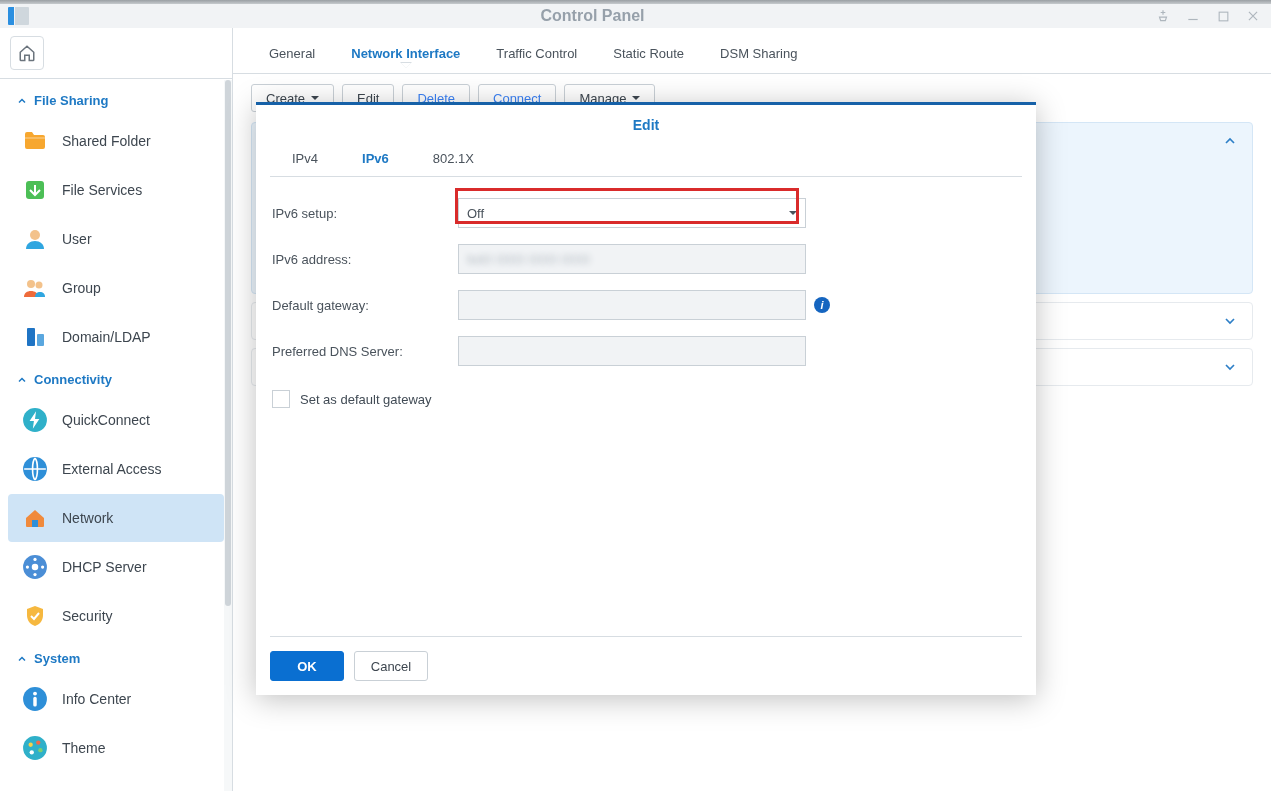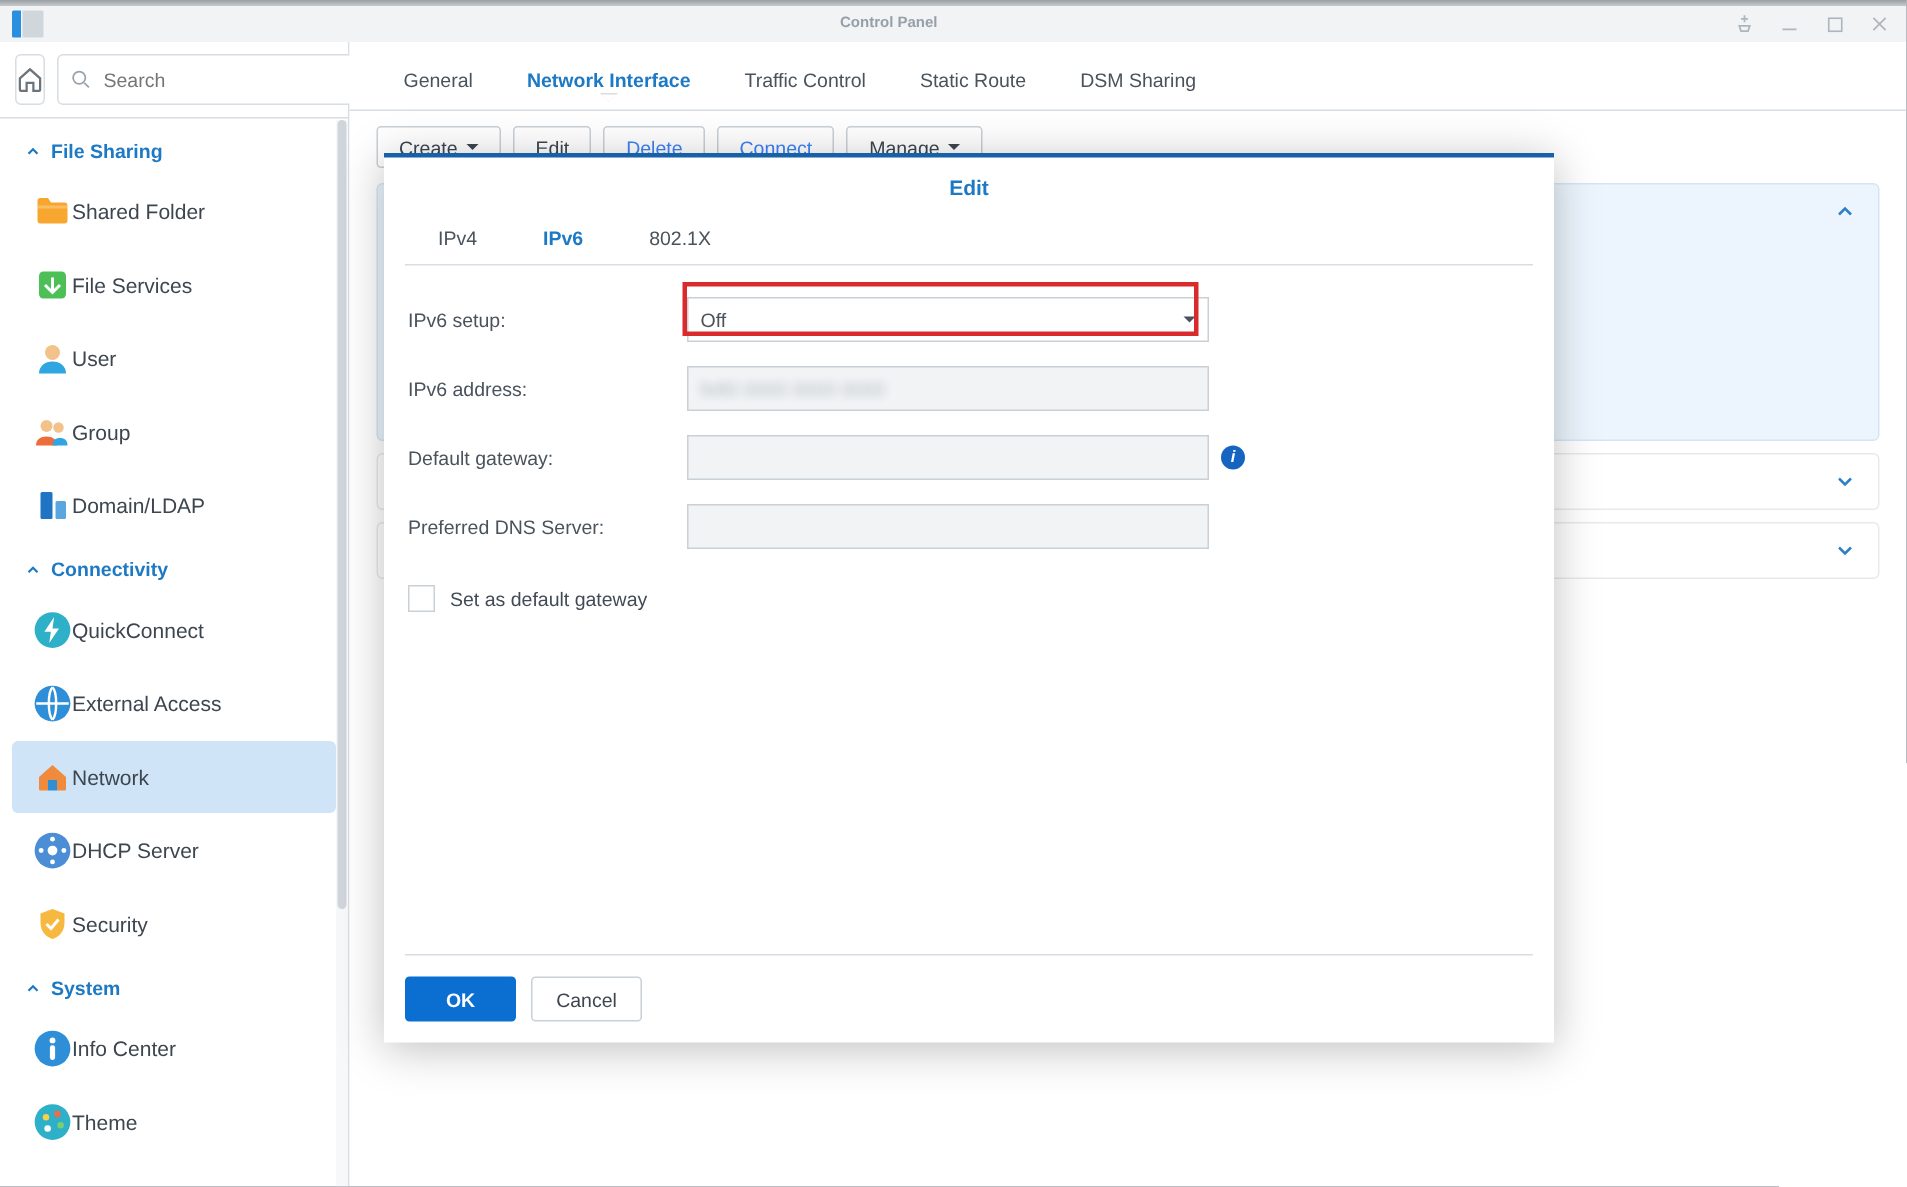--- a/index.html
+++ b/index.html
@@ -20,35 +20,35 @@
     font-size:13px;
     color:var(--text);
   }
   body{margin:0;background:#3b3f44;overflow:hidden}
   .window{position:relative;width:1271px;height:791px;background:var(--bg);overflow:hidden}
   .top-stripe{height:4px;background:linear-gradient(#9a9fa3,#c6cacd)}
   .titlebar{height:24px;background:#f1f3f5;display:flex;align-items:center}
   .win-icon{width:22px;height:18px;margin-left:8px;display:flex}
   .win-icon .l{width:6px;background:#2b8fe0;border-radius:1px 0 0 1px}
   .win-icon .r{width:14px;margin-left:1px;background:#cfd7dd;border-radius:0 1px 1px 0}
-  .win-title{flex:1;text-align:center;font-size:10px;font-weight:600;color:#96a0aa;line-height:24px}
+  .win-title{flex:1;text-align:center;font-size:16px;font-weight:600;color:#96a0aa;line-height:24px}
   .win-ctrls{display:flex;align-items:center;padding-right:10px;gap:14px}
   .win-ctrls span{width:16px;height:16px;display:flex;align-items:center;justify-content:center;color:#aeb6bd;font-size:15px;cursor:pointer}
   .body{position:absolute;top:28px;left:0;right:0;bottom:0;display:flex}
   
   .sidebar{width:232px;background:var(--side-bg);border-right:1px solid var(--border);display:flex;flex-direction:column;position:relative}
   .sidebar-top{display:flex;gap:8px;padding:8px 8px 8px 10px;border-bottom:1px solid var(--border)}
   .home-btn{width:32px;height:32px;border:1px solid var(--border);border-radius:4px;display:flex;align-items:center;justify-content:center;color:#6b747d;background:#fff}
   .searchbox{flex:1;height:32px;border:1px solid var(--border);border-radius:4px;display:flex;align-items:center;padding:0 8px;background:#fff}
   .searchbox svg{flex:none;color:#9aa3ac}
   .searchbox input{border:0;outline:0;flex:1;margin-left:6px;font-size:13px;color:#555;background:transparent}
   .nav{flex:1;overflow-y:auto;padding-top:4px}
   .nav-group{padding:10px 16px 8px;color:var(--accent);font-weight:600;font-size:13px;display:flex;align-items:center;gap:6px;cursor:pointer}
   .nav-group svg{color:var(--accent)}
-  .nav-item{height:48px;display:flex;align-items:center;padding:0 14px;cursor:pointer;margin:1px 8px;border-radius:4px}
+  .nav-item{height:48px;display:flex;align-items:center;gap:14px;padding:0 14px;cursor:pointer;margin:1px 8px;border-radius:4px}
   .nav-item.active{background:var(--side-active)}
   .nav-item .ic{width:26px;height:26px;display:flex;align-items:center;justify-content:center}
   .nav-item .lbl{font-size:14px;color:#3d464f}
   .nav-scroll{position:absolute;right:0;top:52px;bottom:0;width:8px;background:#f6f8f9}
   .nav-scroll .thumb{position:absolute;left:1px;right:1px;top:0;height:74%;background:#cfd5da;border-radius:4px}
   
   .main{flex:1;position:relative;background:#fff}
   .tabs{display:flex;align-items:flex-end;padding:8px 18px 0;border-bottom:1px solid var(--border)}
   .tab{padding:10px 18px 12px;font-size:13px;color:#4a535c;cursor:pointer;position:relative}
   .tab.active{color:var(--accent);font-weight:600}
@@ -125,27 +125,20 @@
 
   <div class="body">
 
     <div class="sidebar">
       <div class="sidebar-top">
         <div class="home-btn">
           <svg width="18" height="18" viewBox="0 0 24 24" fill="none" stroke="#6b747d" stroke-width="2">
               <path d="M3 11l9-8 9 8v10a1 1 0 0 1-1 1h-5v-7h-6v7H4a1 1 0 0 1-1-1z"></path>
             </svg>
         </div>
-        <div class="searchbox">
-          <svg width="14" height="14" viewBox="0 0 24 24" fill="none" stroke="#9aa3ac" stroke-width="2">
-              <circle cx="10" cy="10" r="7"></circle>
-              <path d="m21 21-5.2-5.2"></path>
-            </svg>
-          <input placeholder="Search" style="">
-        </div>
       </div>
       <div class="nav">
         <div class="nav-group">
           <svg width="12" height="12" viewBox="0 0 24 24" fill="none" stroke="currentColor" stroke-width="3">
               <path d="m6 15 6-6 6 6"></path>
             </svg>
           <span>File Sharing</span>
         </div>
         <div class="nav-item">
           <span class="ic">

